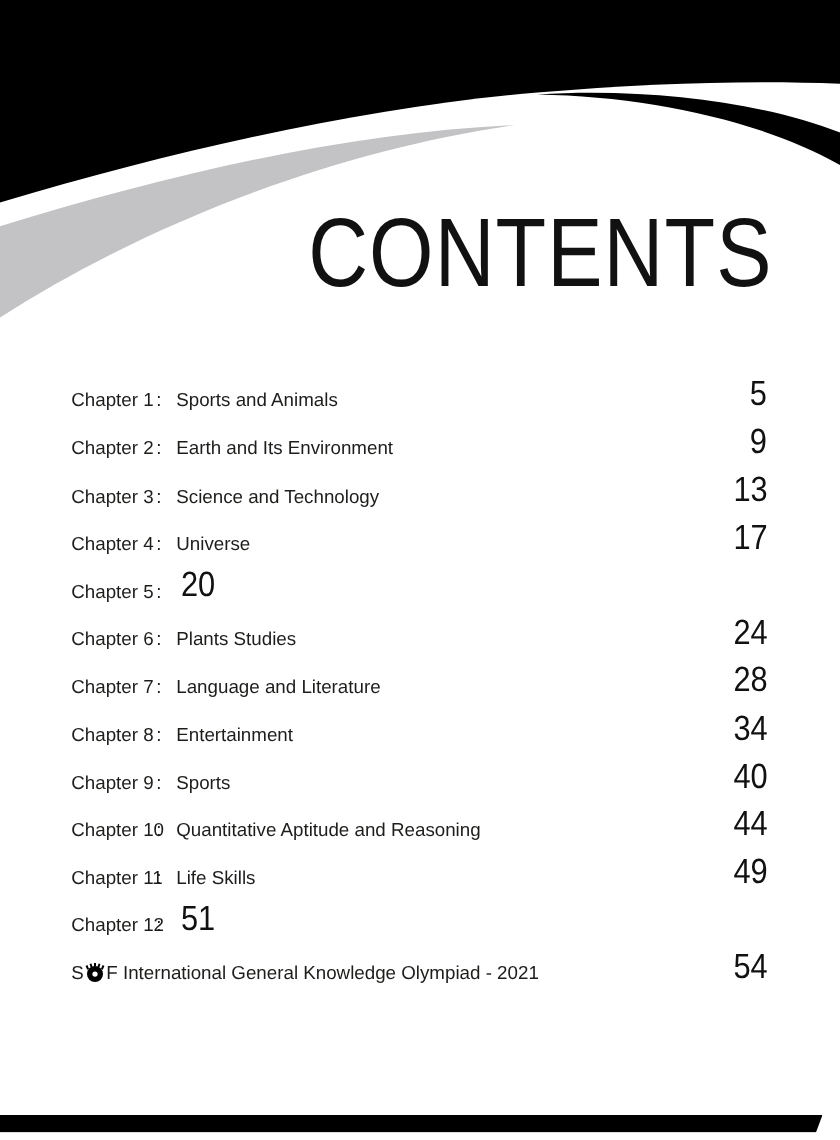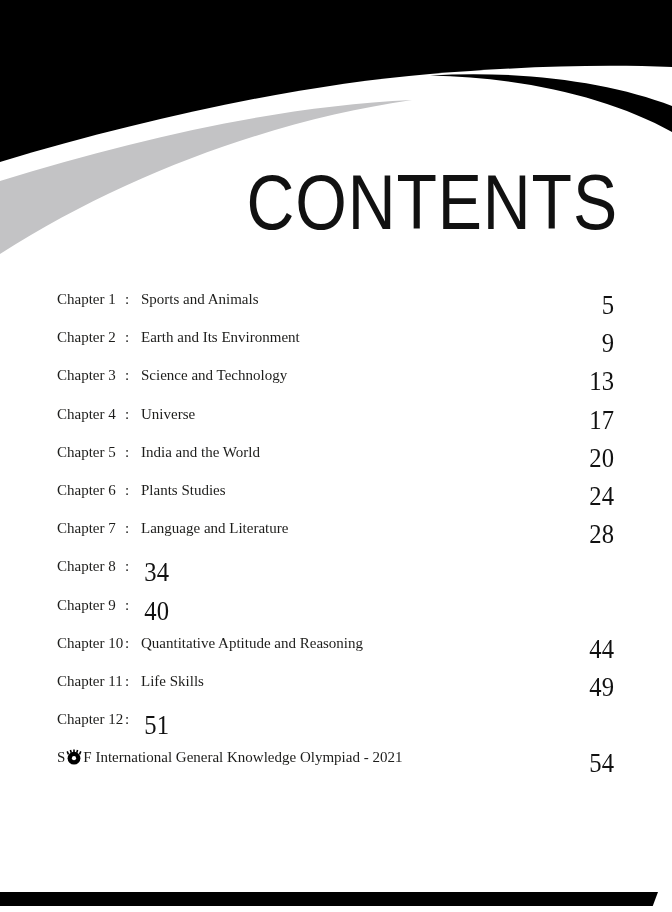--- a/index.html
+++ b/index.html
@@ -20,21 +20,21 @@
     font-weight: 300;
     line-height: 1;
     letter-spacing: 1px;
     color: #111111;
     transform: scaleX(0.85);
     transform-origin: 100% 50%;
     white-space: nowrap;
   }
   
   .toc { position: absolute; top: 291px; left: 57px; right: 58px; }
-  .row { display: flex; align-items: flex-start; height: 38.2px; font-family: Liberation Serif, serif; }
+  .row { display: flex; align-items: flex-end; height: 38.2px; }
   .lbl { width: 68px; flex: 0 0 68px; font-size: 15px; white-space: nowrap; }
   .sep { width: 16px; flex: 0 0 16px; font-size: 15px; }
   .ttl { flex: 1 1 auto; font-size: 15px; white-space: nowrap; }
   .pg {
     flex: 0 0 auto;
     font-size: 28px; font-weight: 300; line-height: 1;
     display: inline-block;
     transform: scaleX(0.88); transform-origin: 100% 50%;
     color: #111111;
   }
@@ -83,43 +83,44 @@
   </div>
   <div class="row">
     <span class="lbl">Chapter 4</span>
       <span class="sep">:</span>
       <span class="ttl">Universe</span>
       <span class="pg">17</span>
   </div>
   <div class="row">
     <span class="lbl">Chapter 5</span>
       <span class="sep">:</span>
-      <span class="ttl">India and the World</span>
       <span class="pg">20</span>
   </div>
   <div class="row">
     <span class="lbl">Chapter 6</span>
       <span class="sep">:</span>
       <span class="ttl">Plants Studies</span>
       <span class="pg">24</span>
   </div>
   <div class="row">
     <span class="lbl">Chapter 7</span>
       <span class="sep">:</span>
       <span class="ttl">Language and Literature</span>
       <span class="pg">28</span>
   </div>
   <div class="row">
     <span class="lbl">Chapter 8</span>
       <span class="sep">:</span>
+      <span class="ttl">Entertainment</span>
       <span class="pg">34</span>
   </div>
   <div class="row">
     <span class="lbl">Chapter 9</span>
       <span class="sep">:</span>
+      <span class="ttl">Sports</span>
       <span class="pg">40</span>
   </div>
   <div class="row">
     <span class="lbl">Chapter 10</span>
       <span class="sep">:</span>
       <span class="ttl">Quantitative Aptitude and Reasoning</span>
       <span class="pg">44</span>
   </div>
   <div class="row">
     <span class="lbl">Chapter 11</span>

